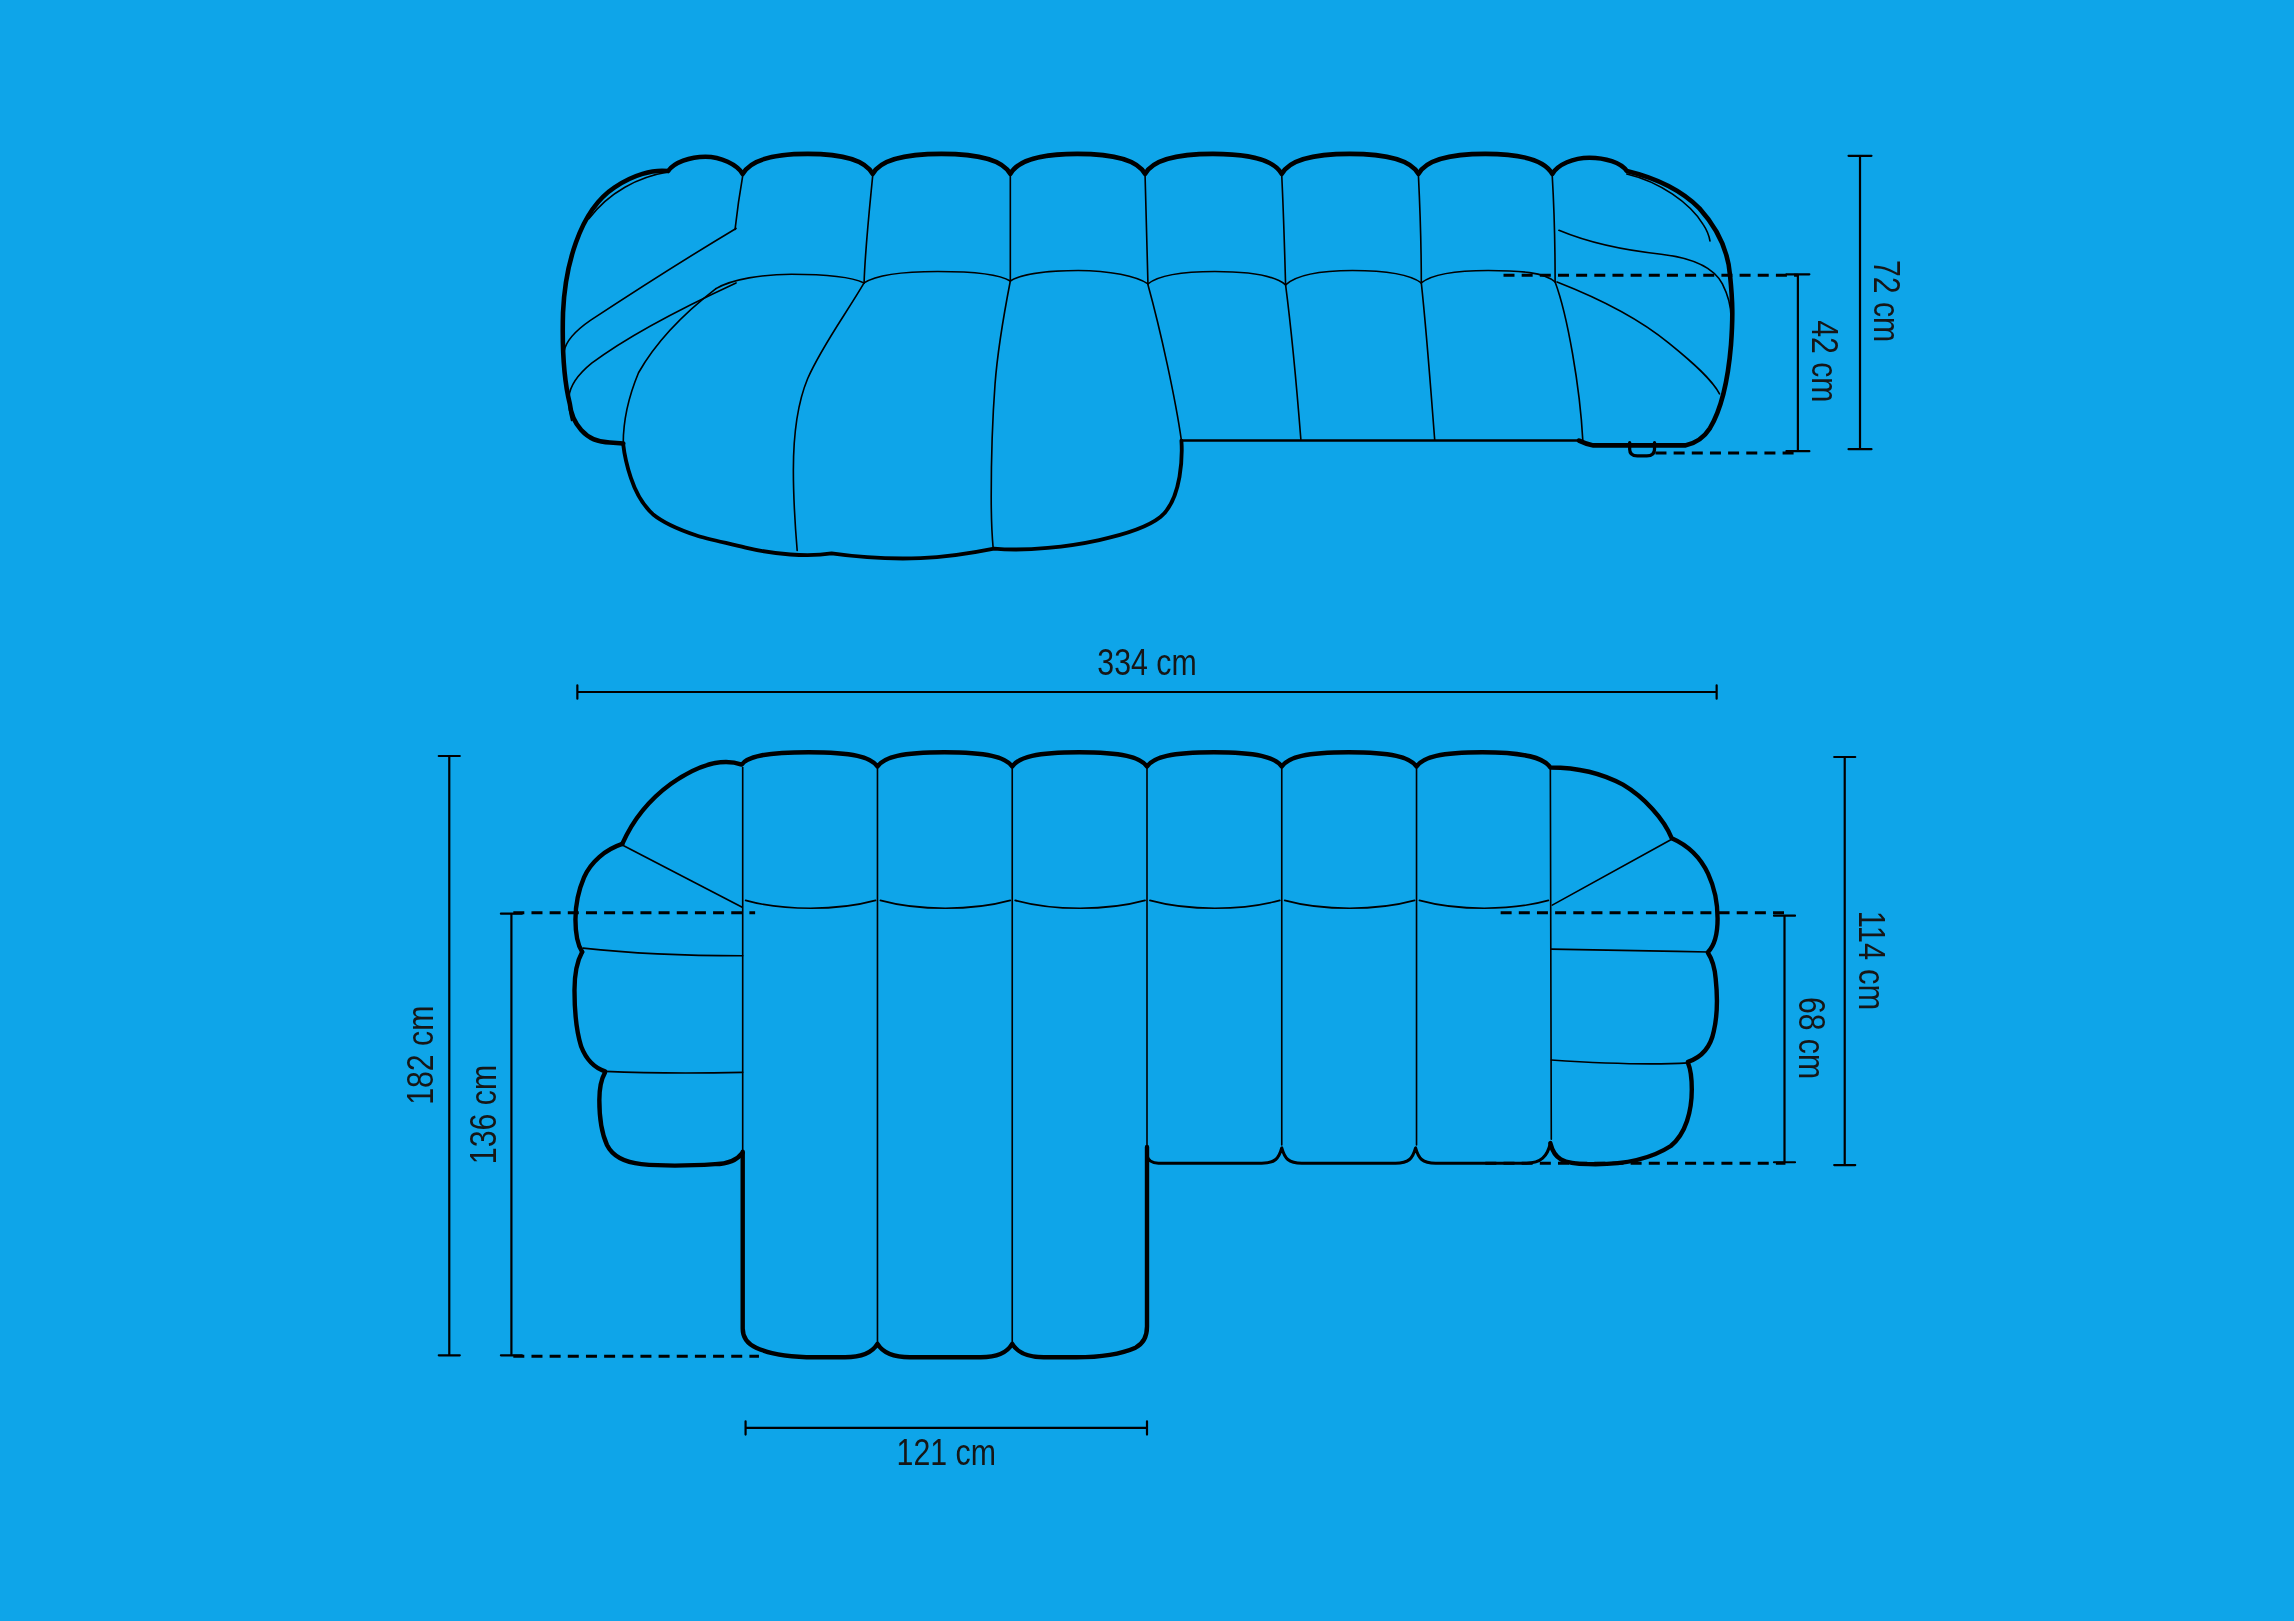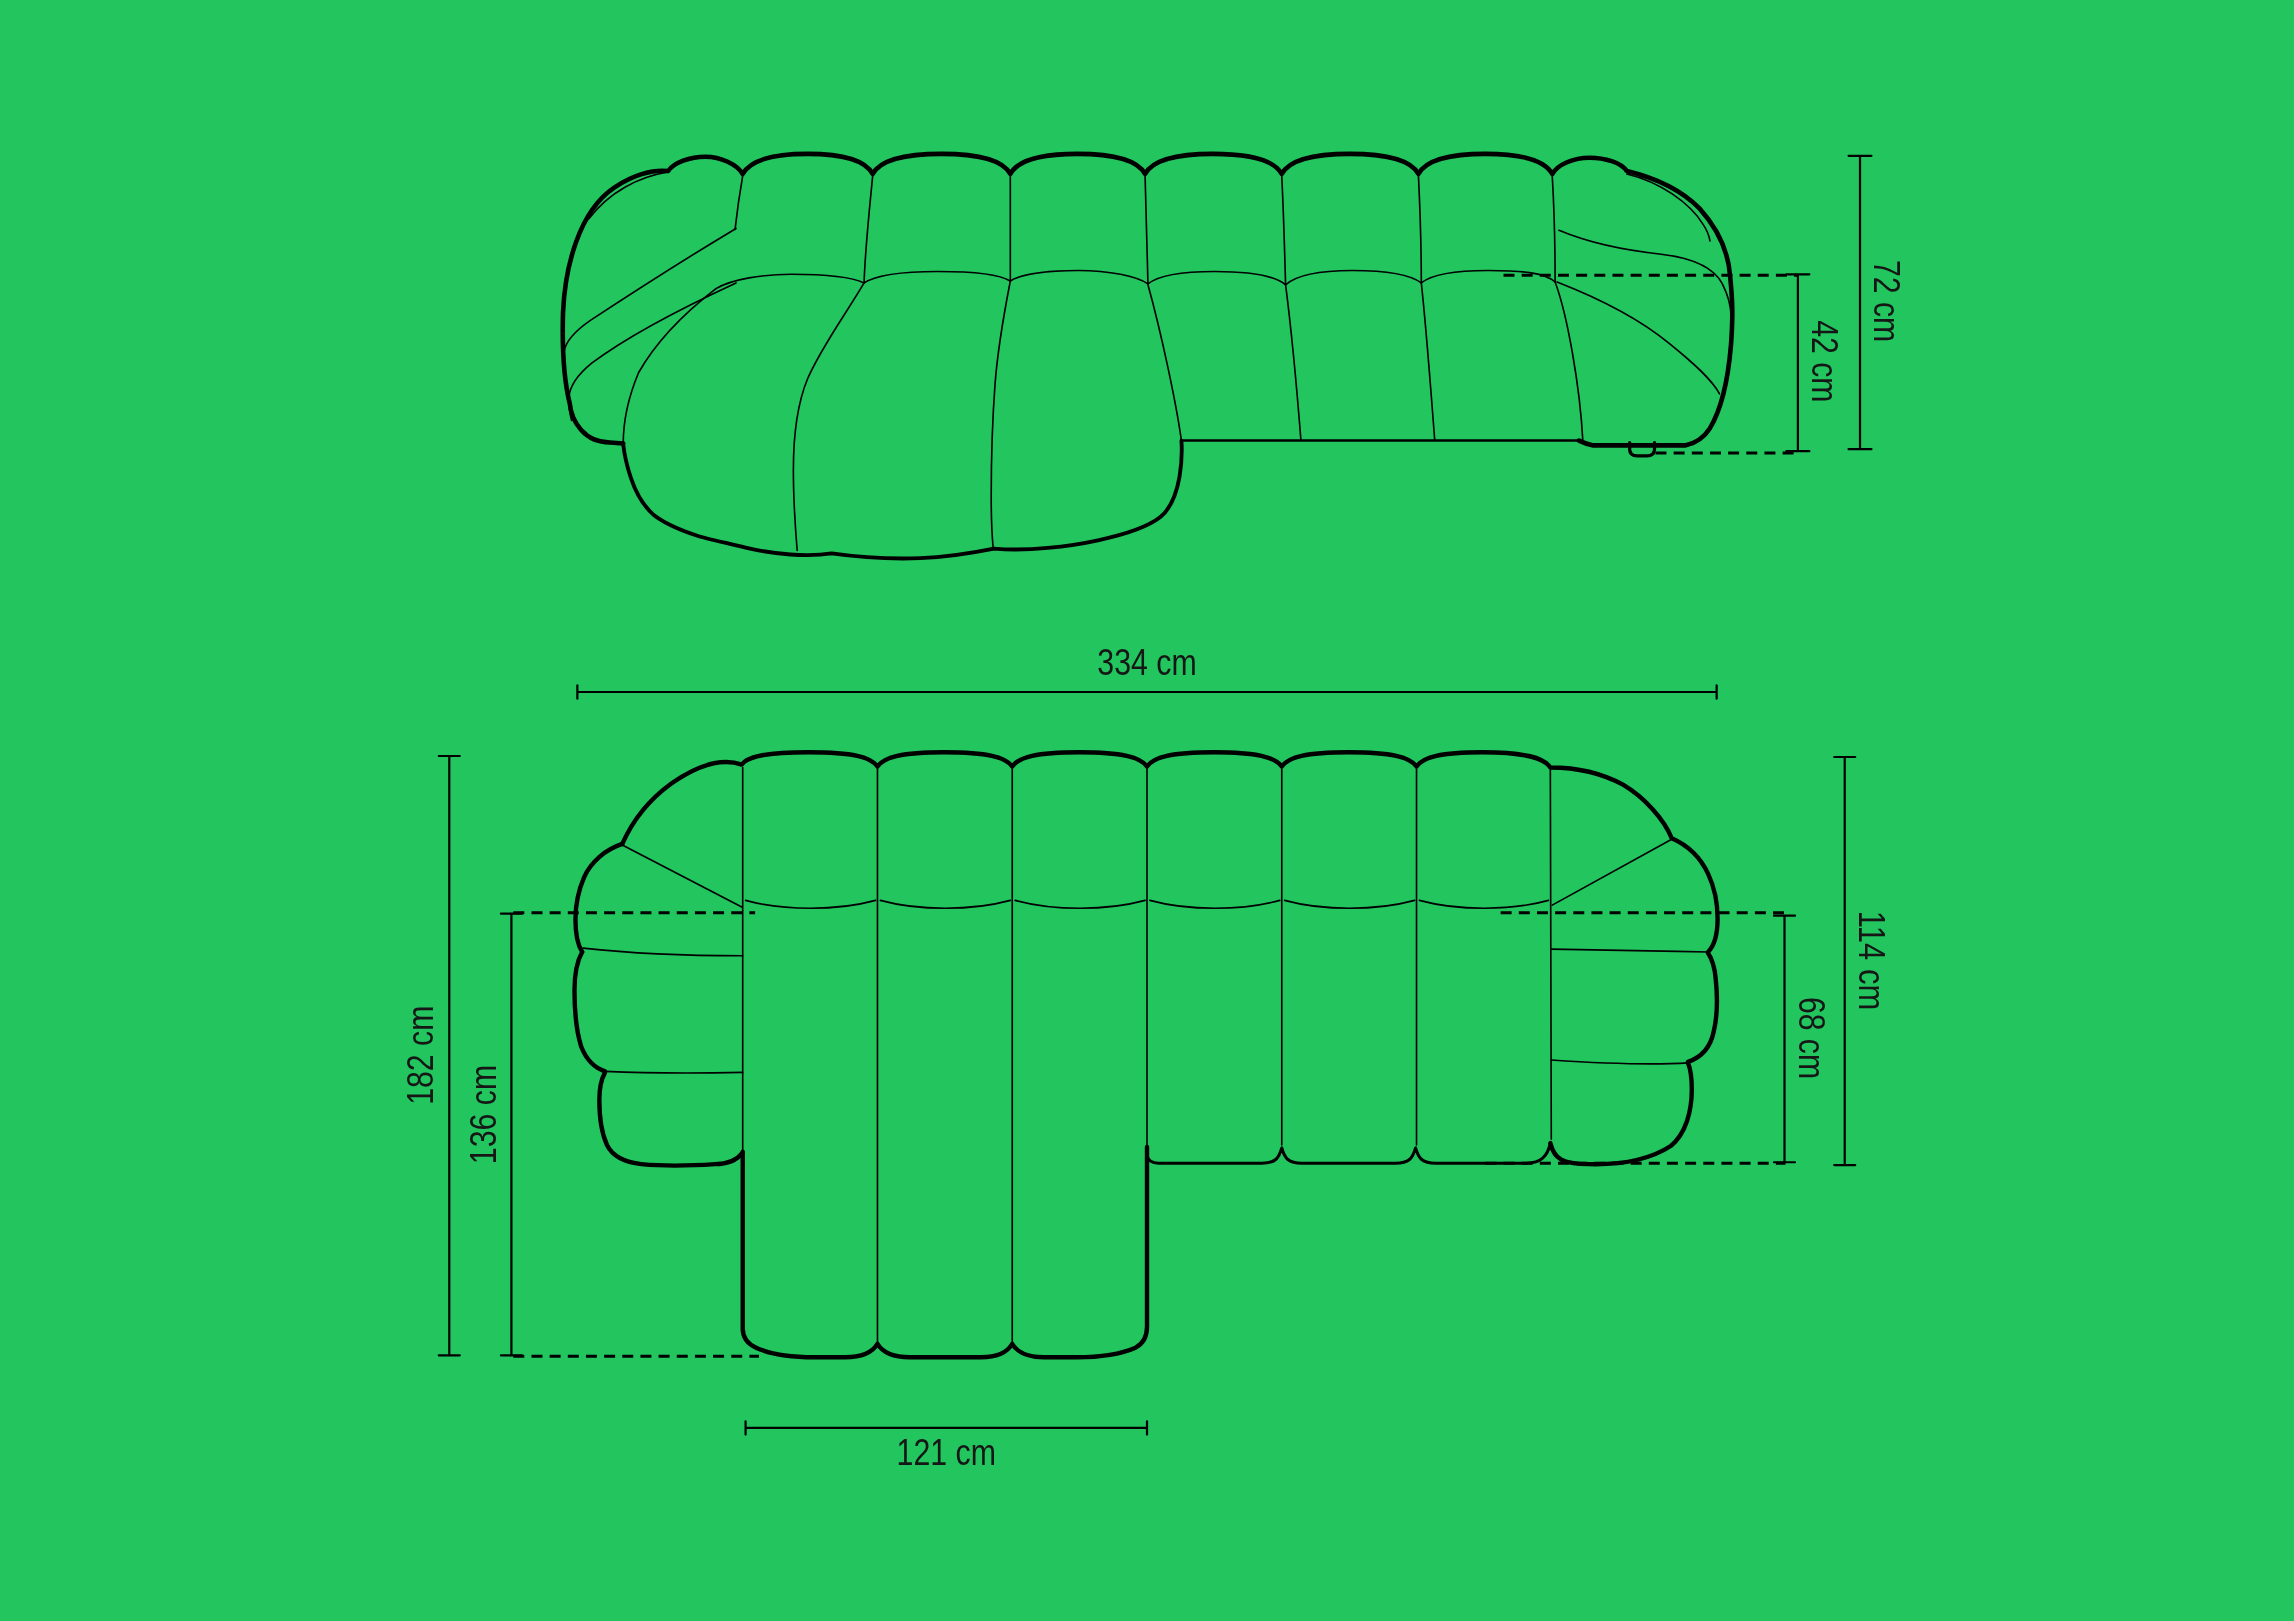--- a/index.html
+++ b/index.html
@@ -1,16 +1,16 @@
 <!DOCTYPE html>
 <html><head>
 <meta charset="utf-8">
 <style>
 html,body{margin:0;padding:0;background:#fff;}
-#page{width:2294px;height:1621px;background:#22c55e;overflow:hidden;}
+#page{width:2294px;height:1621px;background:#0ea5e9;overflow:hidden;}
 text{font-family:"Liberation Sans",sans-serif;fill:#161616;}
 </style>
 </head>
 <body>
 <div id="page">
 <svg width="2294" height="1621" viewBox="0 0 2400 1696" xmlns="http://www.w3.org/2000/svg">
 <g fill="none" stroke="#000" stroke-linecap="round" stroke-linejoin="round">
 
 <path stroke-width="4.8" d="M652,464 L638,463 C627,463 616,459 608,450 C600,441 597,432 596,422 C590,398 588,362 589,327 C591,281 605,221 643,196 C662,183 683,177 699,179
 C705,170 722,164 738,164 C754,164 771,172 777,182

